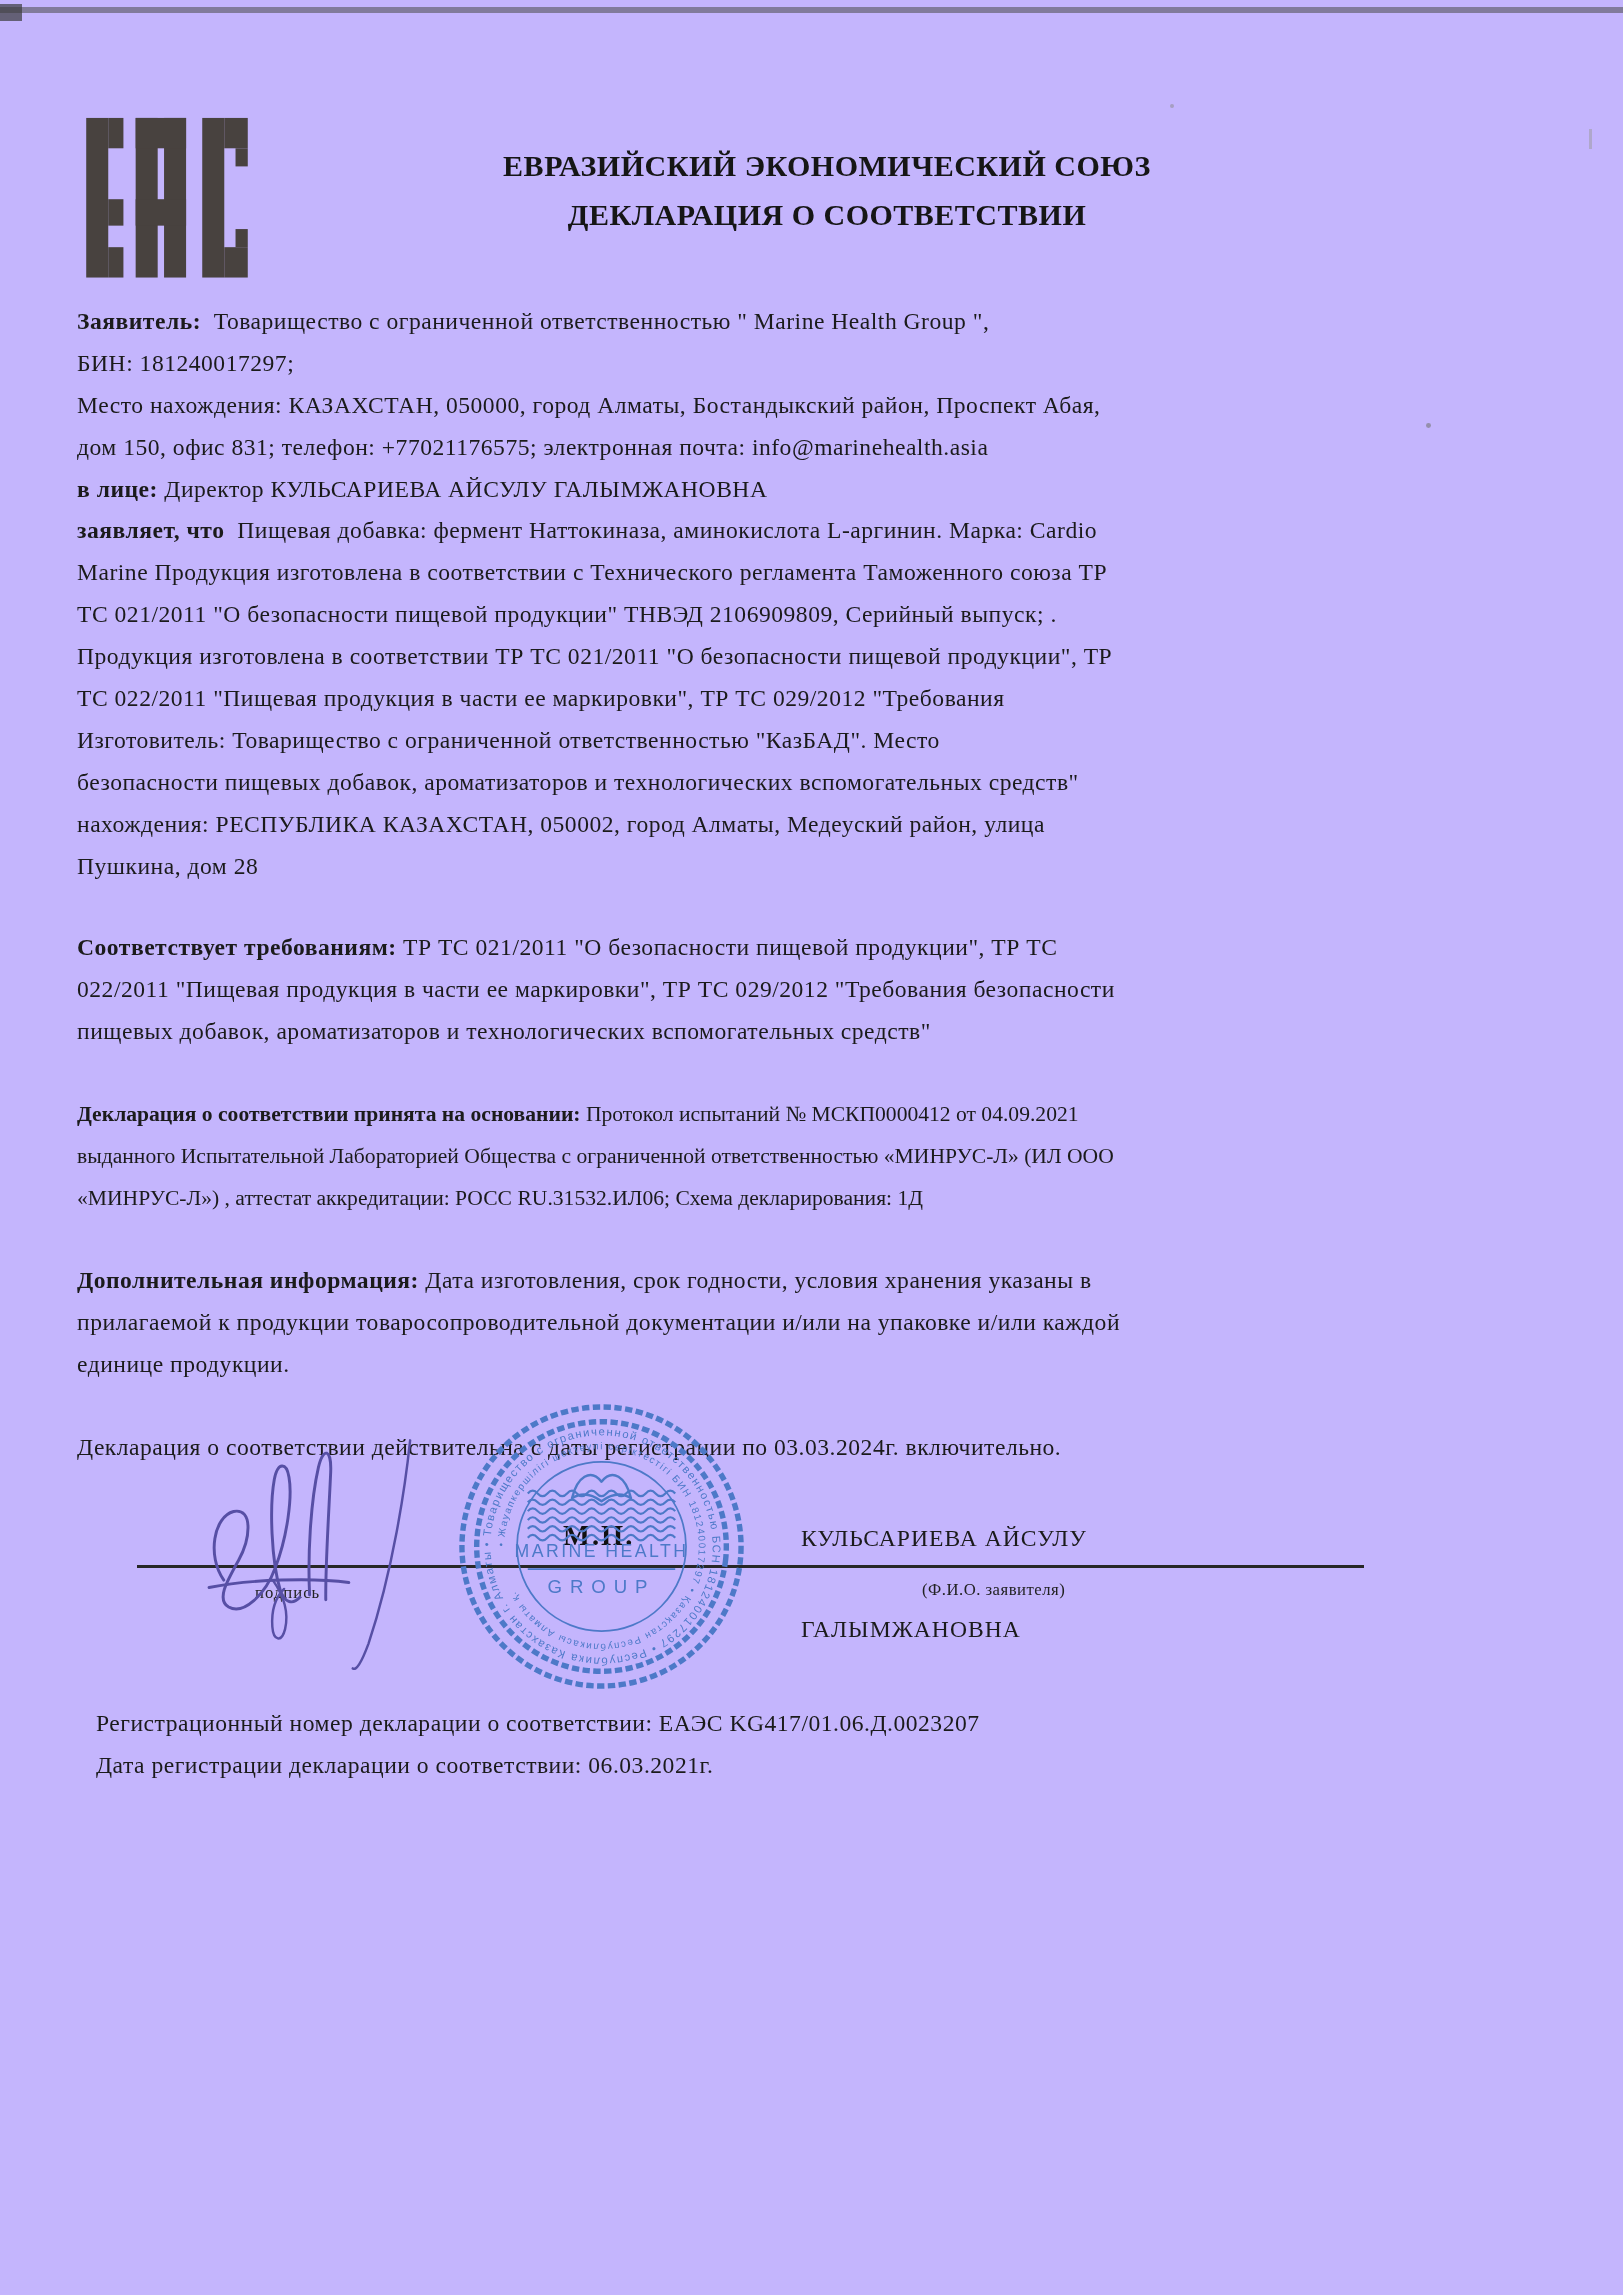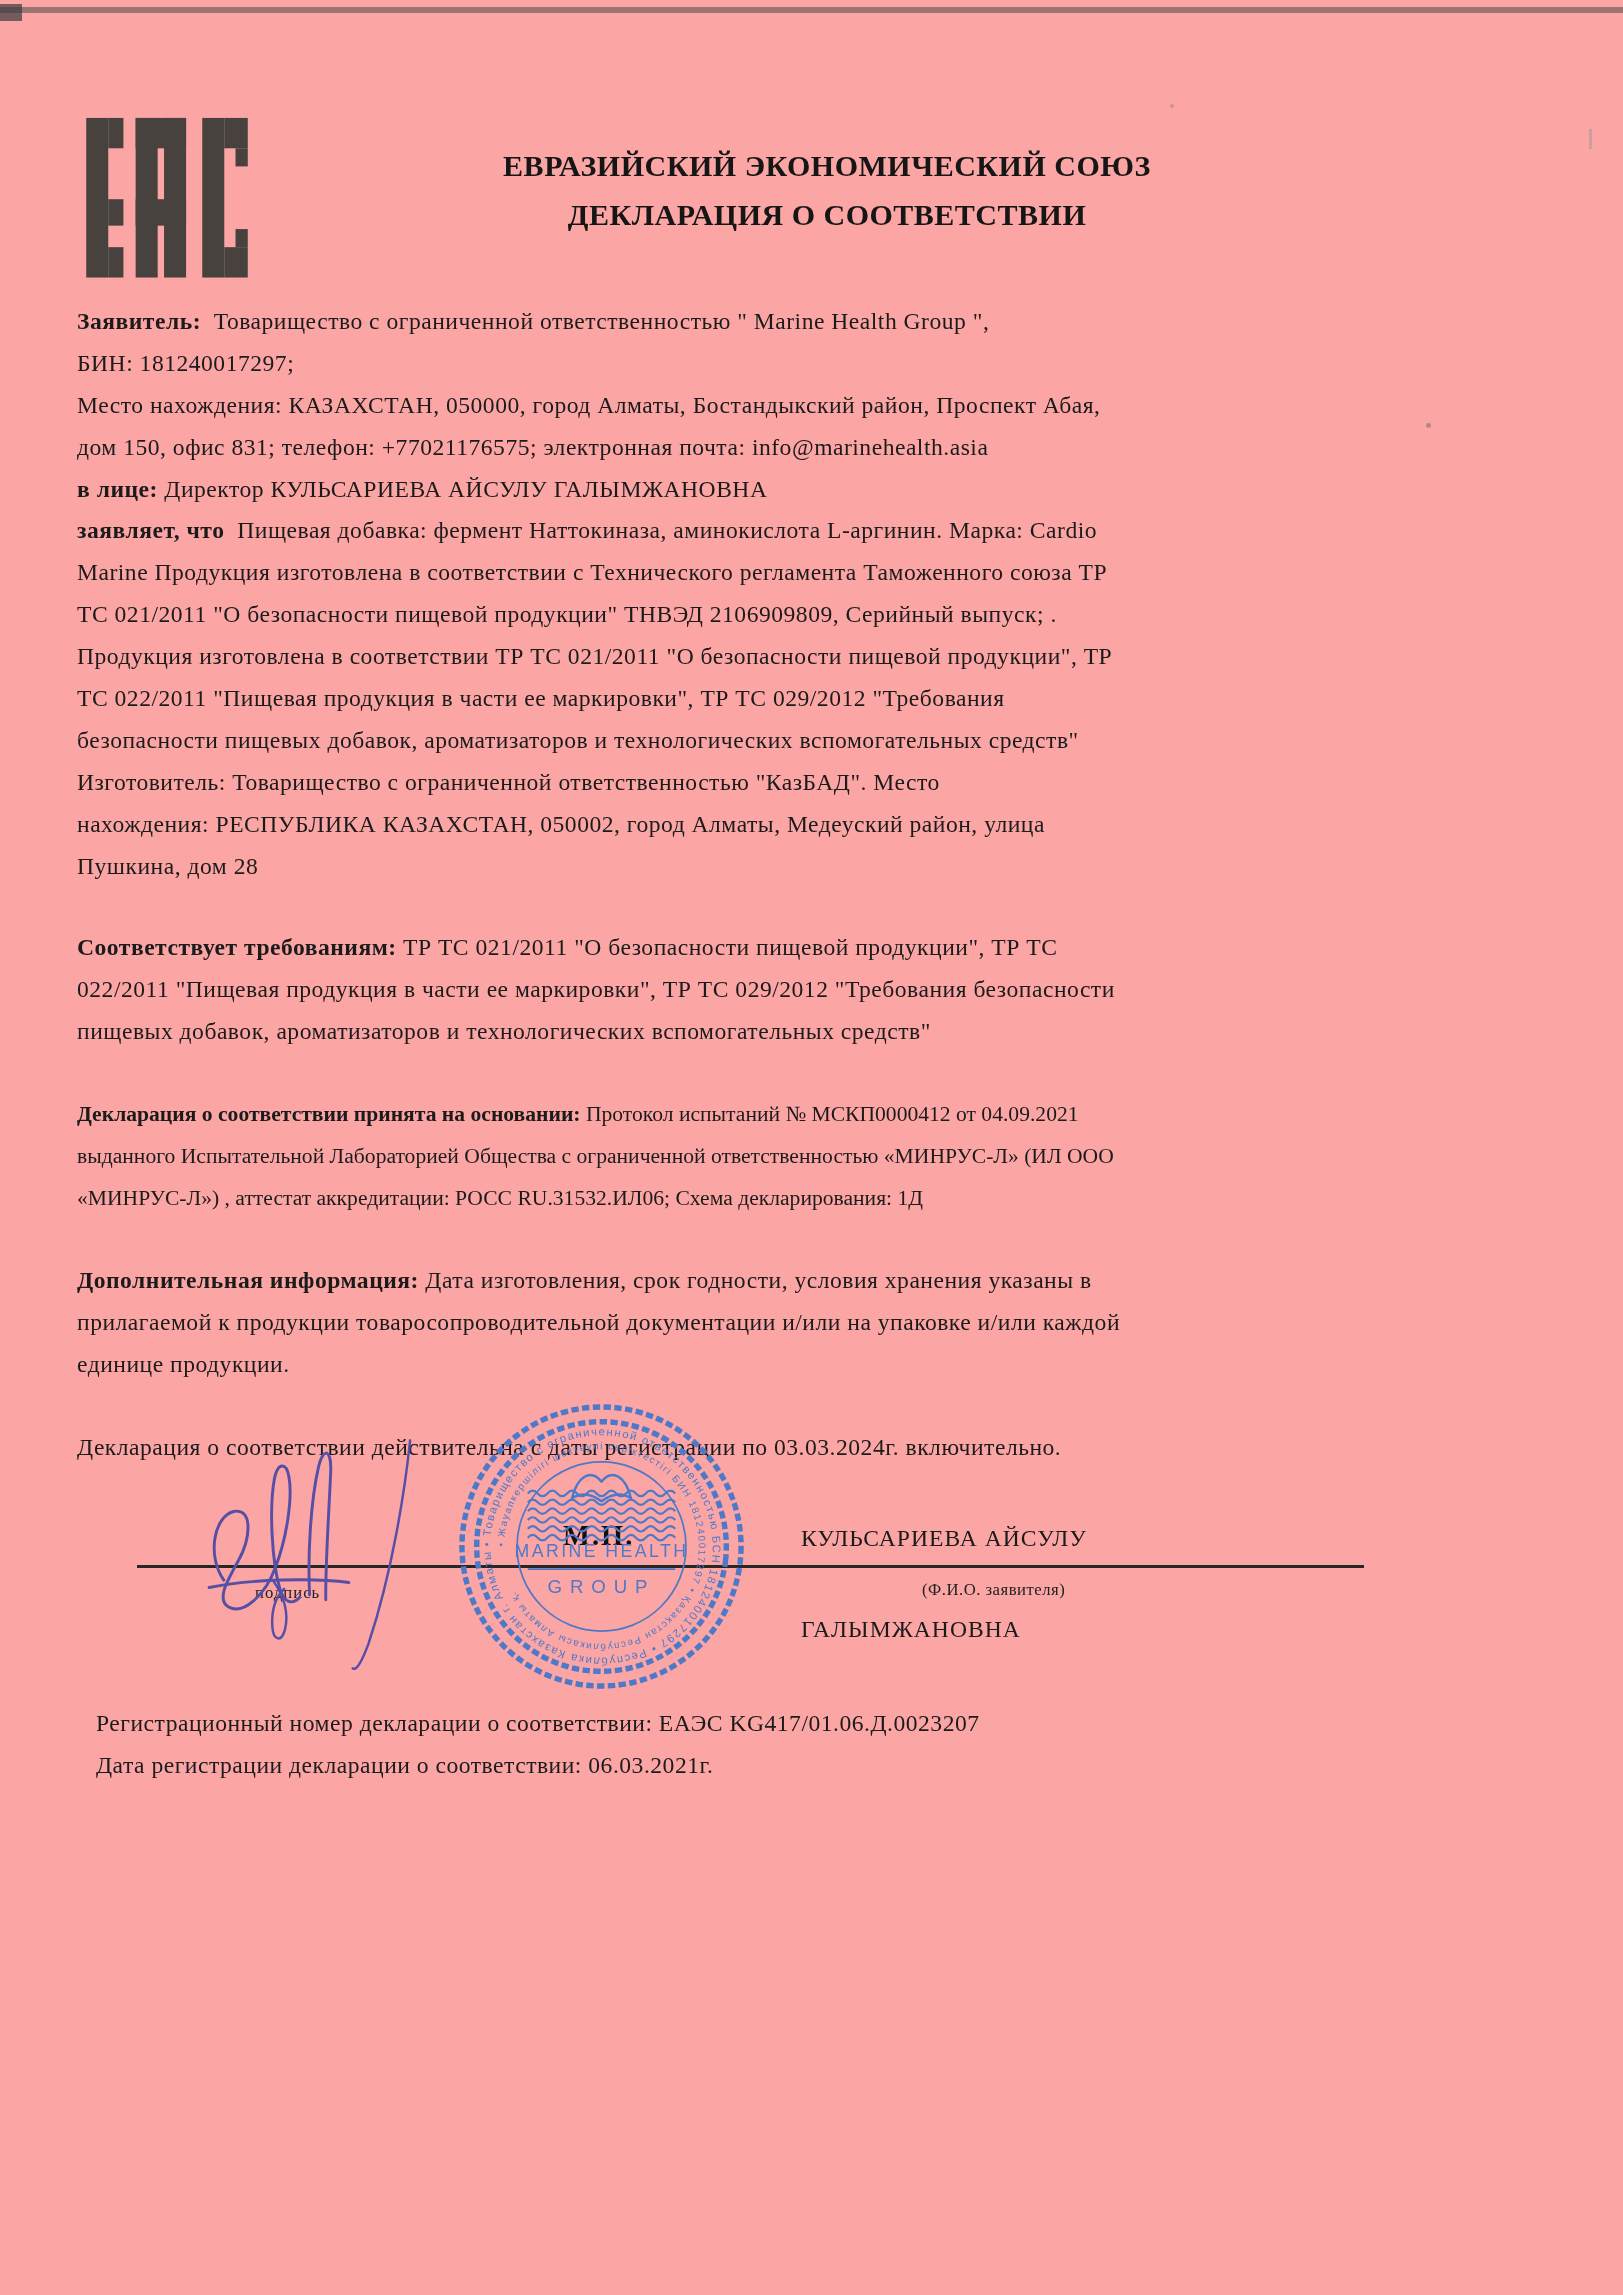--- a/index.html
+++ b/index.html
@@ -1,17 +1,17 @@
 <!DOCTYPE html>
 <html style="font-size:7.9px"><head>
 <meta charset="utf-8">
 <style>
   html,body{margin:0;padding:0;background:#9a9a9a;}
   .page{
-    position:relative;width:1623px;height:2295px;background:#fca5a5;overflow:hidden;
+    position:relative;width:1623px;height:2295px;background:#c4b5fd;overflow:hidden;
     font-family:"Liberation Serif","DejaVu Serif",serif;color:#1b1b1b;
   }
   .abs{position:absolute;}
   
   .scan-band{left:0;top:6.9px;width:1623px;height:5.9px;background:#4b4b4b;opacity:.55;}
   .scan-blob{left:0;top:3.9px;width:21.6px;height:16.7px;background:#3c3c3c;opacity:.7;}
   .speck1{left:1589px;top:129px;width:3.4px;height:19.6px;background:#9a9a9a;opacity:.5;}
   .speck2{left:1426px;top:423px;width:4.9px;height:4.9px;background:#777;opacity:.6;border-radius:50%;}
   .speck3{left:1170px;top:104px;width:3.9px;height:3.9px;background:#888;opacity:.5;border-radius:50%;}
   
@@ -86,22 +86,22 @@
     <div class="line"><span class="b"></span><span>дом 150, офис 831; телефон: +77021176575; электронная почта: info@marinehealth.asia</span></div>
     <div class="line"><span class="b">в лице:</span><span> Директор КУЛЬСАРИЕВА АЙСУЛУ ГАЛЫМЖАНОВНА</span></div>
   </div>
 
   <div class="abs sec declares">
     <div class="line"><span class="b">заявляет, что</span><span>  Пищевая добавка: фермент Наттокиназа, аминокислота L-аргинин. Марка: Cardio</span></div>
     <div class="line"><span class="b"></span><span>Marine Продукция изготовлена в соответствии с Технического регламента Таможенного союза ТР</span></div>
     <div class="line"><span class="b"></span><span>ТС 021/2011 "О безопасности пищевой продукции" ТНВЭД 2106909809, Серийный выпуск; .</span></div>
     <div class="line"><span class="b"></span><span>Продукция изготовлена в соответствии ТР ТС 021/2011 "О безопасности пищевой продукции", ТР</span></div>
     <div class="line"><span class="b"></span><span>ТС 022/2011 "Пищевая продукция в части ее маркировки", ТР ТС 029/2012 "Требования</span></div>
+    <div class="line"><span class="b"></span><span>Изготовитель: Товарищество с ограниченной ответственностью "КазБАД". Место</span></div>
     <div class="line"><span class="b"></span><span>безопасности пищевых добавок, ароматизаторов и технологических вспомогательных средств"</span></div>
-    <div class="line"><span class="b"></span><span>Изготовитель: Товарищество с ограниченной ответственностью "КазБАД". Место</span></div>
     <div class="line"><span class="b"></span><span>нахождения: РЕСПУБЛИКА КАЗАХСТАН, 050002, город Алматы, Медеуский район, улица</span></div>
     <div class="line"><span class="b"></span><span>Пушкина, дом 28</span></div>
   </div>
 
   <div class="abs sec complies">
     <div class="line"><span class="b">Соответствует требованиям:</span><span> ТР ТС 021/2011 "О безопасности пищевой продукции", ТР ТС</span></div>
     <div class="line"><span class="b"></span><span>022/2011 "Пищевая продукция в части ее маркировки", ТР ТС 029/2012 "Требования безопасности</span></div>
     <div class="line"><span class="b"></span><span>пищевых добавок, ароматизаторов и технологических вспомогательных средств"</span></div>
   </div>
 

